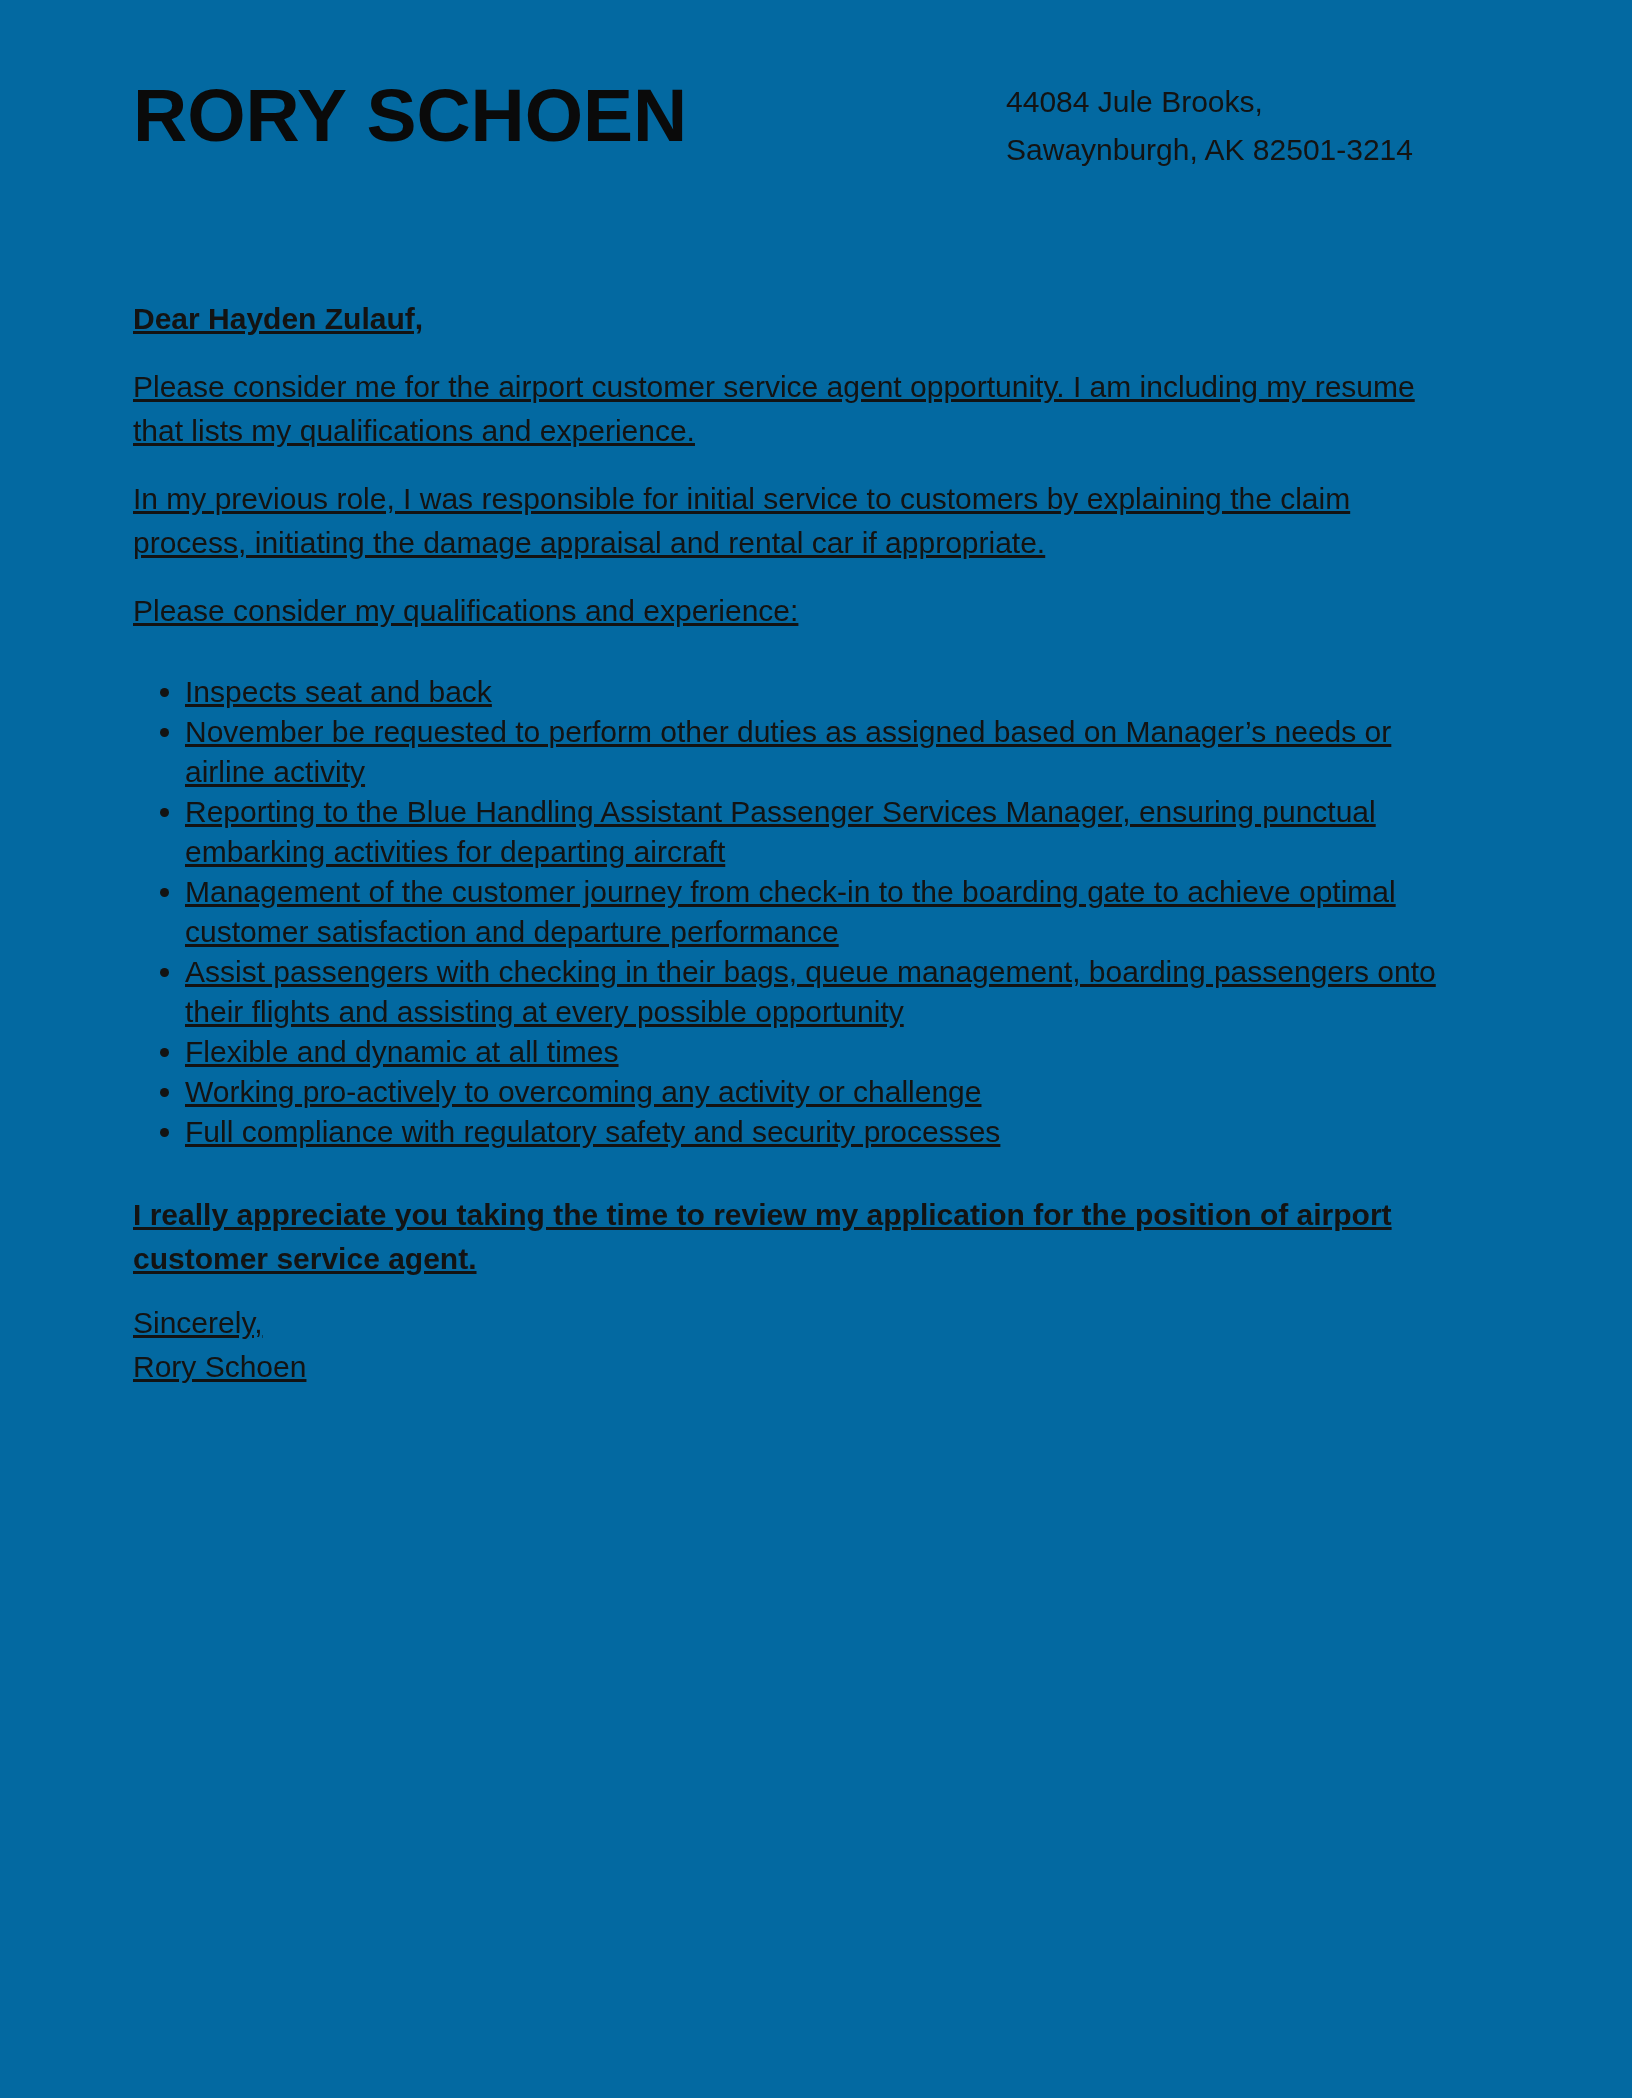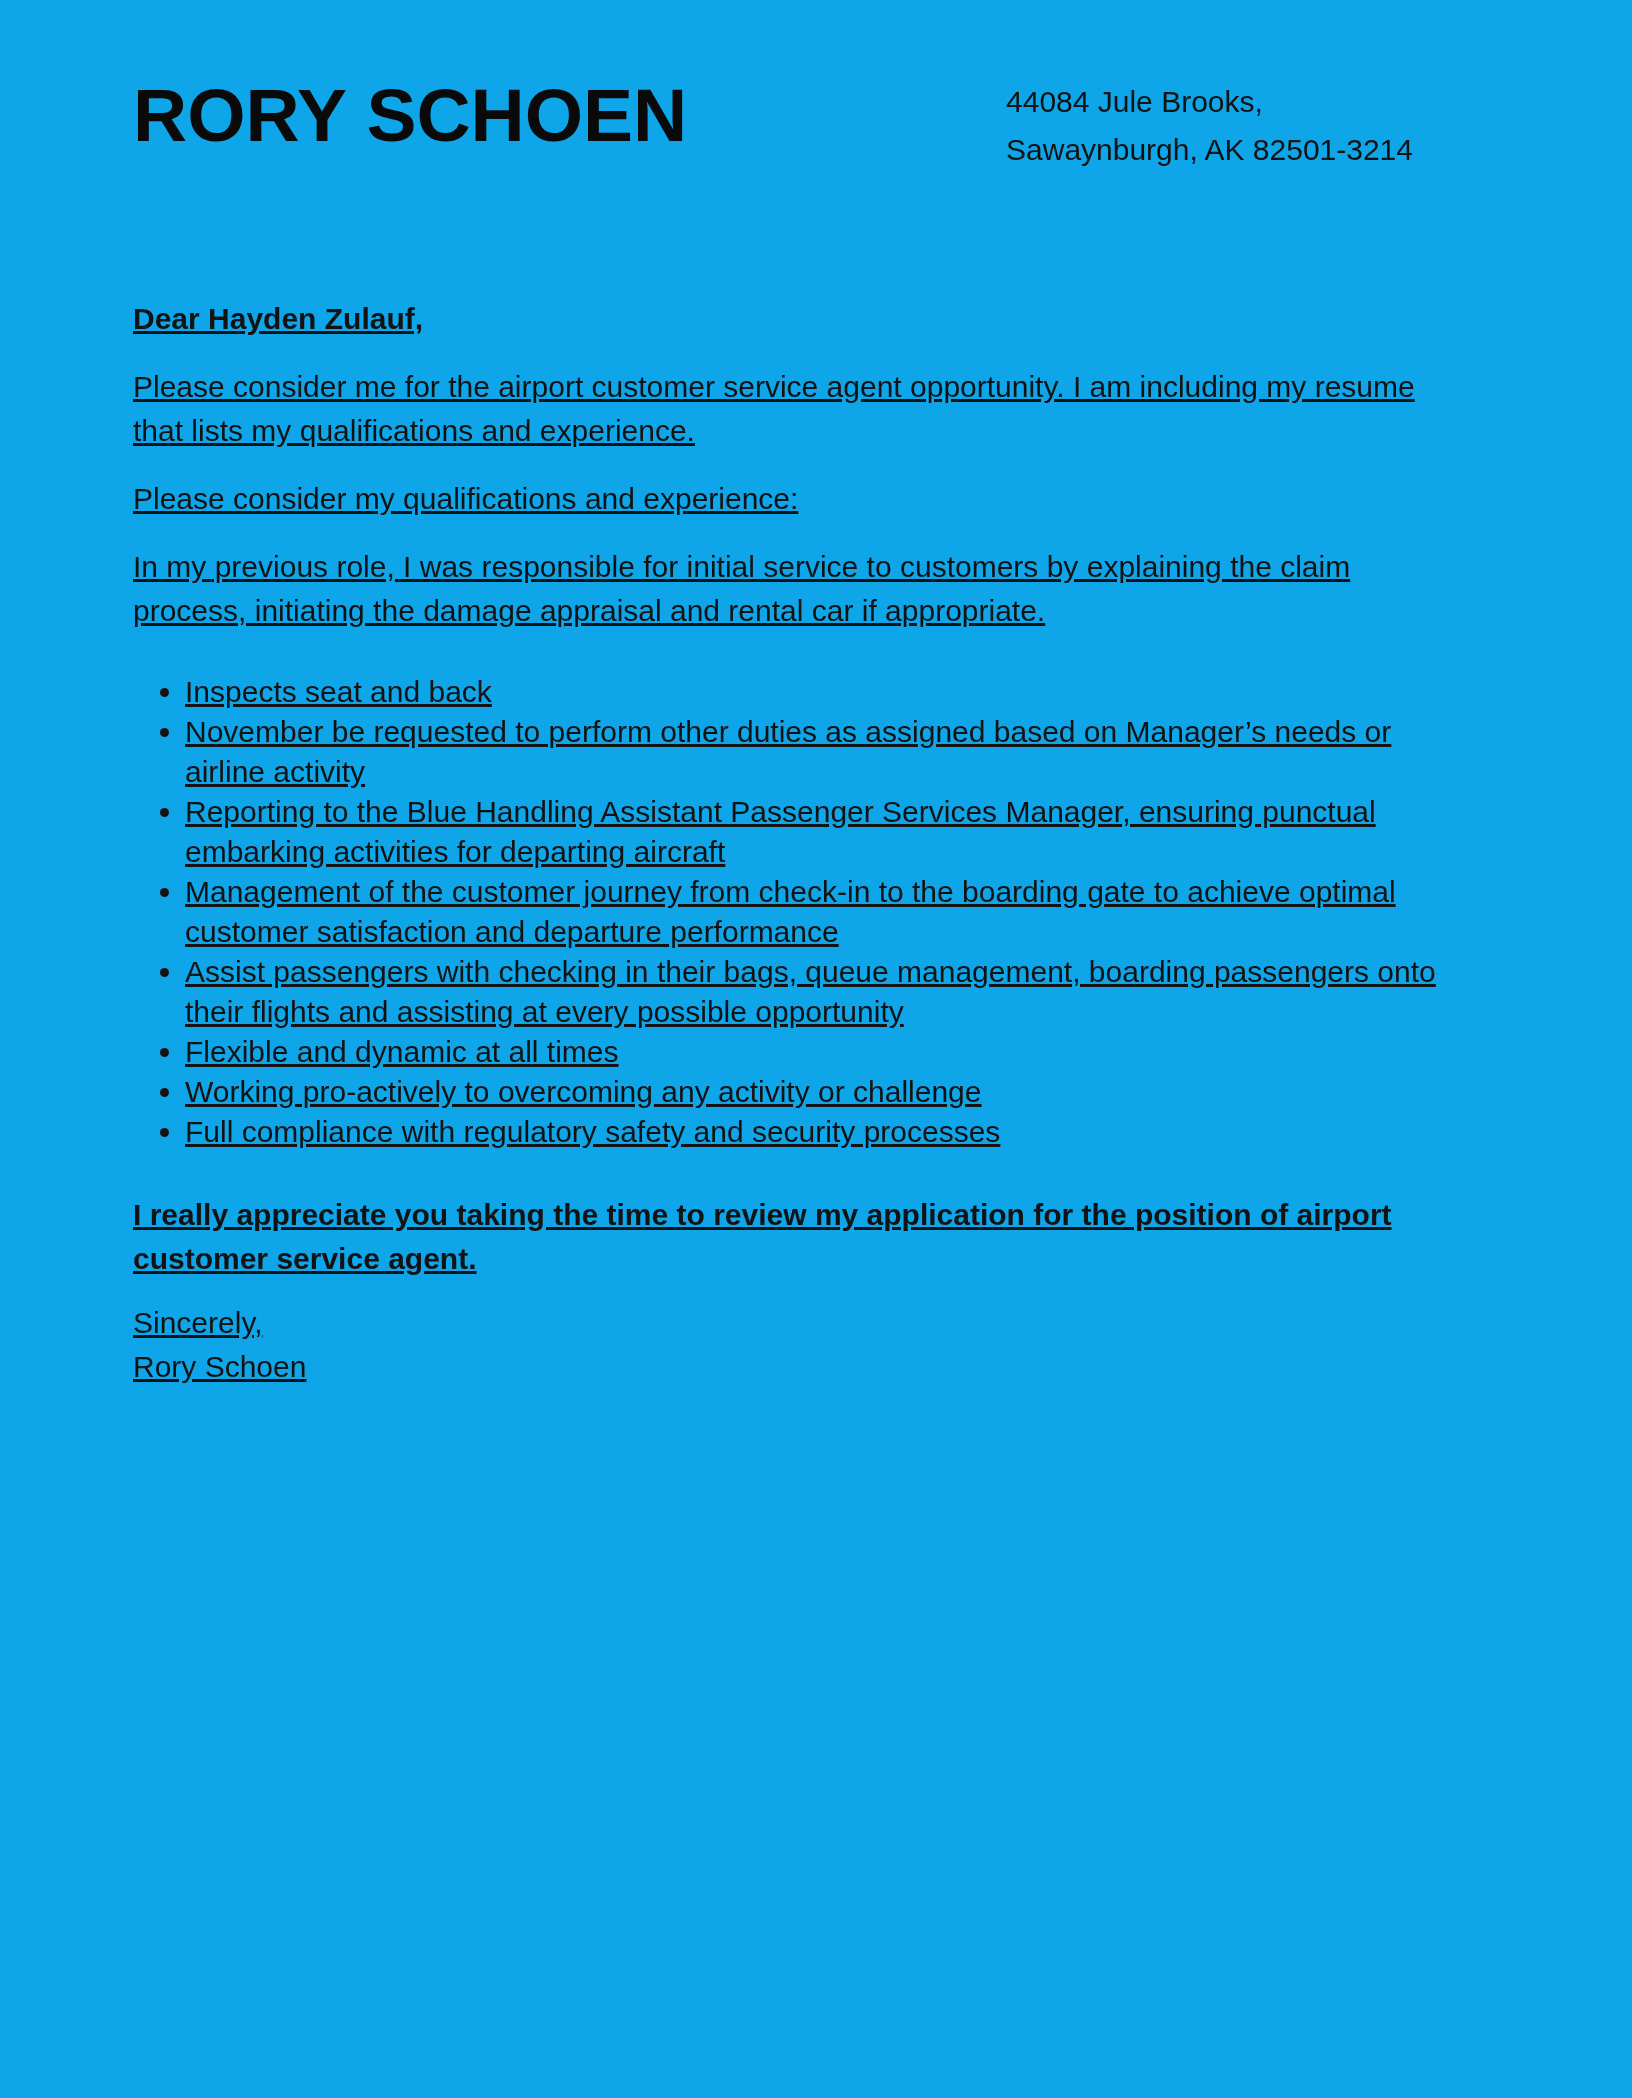--- a/index.html
+++ b/index.html
@@ -14,21 +14,21 @@
     font-family: "Liberation Sans", "DejaVu Sans", sans-serif;
     font-size: 30px;
     line-height: 44px;
     -webkit-font-smoothing: antialiased;
   }
   .page {
     box-sizing: border-box;
     width: 1632px;
     height: 2098px;
     padding: 78px 162px 0 133px;
-    background: #0ea5e9;
+    background: #0369a1;
     overflow: hidden;
   }
   .header {
     display: flex;
     justify-content: space-between;
     align-items: flex-start;
   }
   .sender-name {
     margin: 0;
     font-size: 75px;
@@ -82,23 +82,23 @@
       <div>Sawaynburgh, AK 82501-3214</div>
     </div>
   </div>
 
   <div class="letter">
 
     <p class="greeting">Dear Hayden Zulauf,</p>
 
     <p class="para">Please consider me for the airport customer service agent opportunity. I am including my resume that lists my qualifications and experience.</p>
 
+    <p class="para">In my previous role, I was responsible for initial service to customers by explaining the claim process, initiating the damage appraisal and rental car if appropriate.</p>
+
     <p class="para">Please consider my qualifications and experience:</p>
-
-    <p class="para">In my previous role, I was responsible for initial service to customers by explaining the claim process, initiating the damage appraisal and rental car if appropriate.</p>
 
     <ul class="qualifications">
         <li>Inspects seat and back</li>
         <li>November be requested to perform other duties as assigned based on Manager’s needs or airline activity</li>
         <li>Reporting to the Blue Handling Assistant Passenger Services Manager, ensuring punctual embarking activities for departing aircraft</li>
         <li>Management of the customer journey from check-in to the boarding gate to achieve optimal customer satisfaction and departure performance</li>
         <li>Assist passengers with checking in their bags, queue management, boarding passengers onto their flights and assisting at every possible opportunity</li>
         <li>Flexible and dynamic at all times</li>
         <li>Working pro-actively to overcoming any activity or challenge</li>
         <li>Full compliance with regulatory safety and security processes</li>

